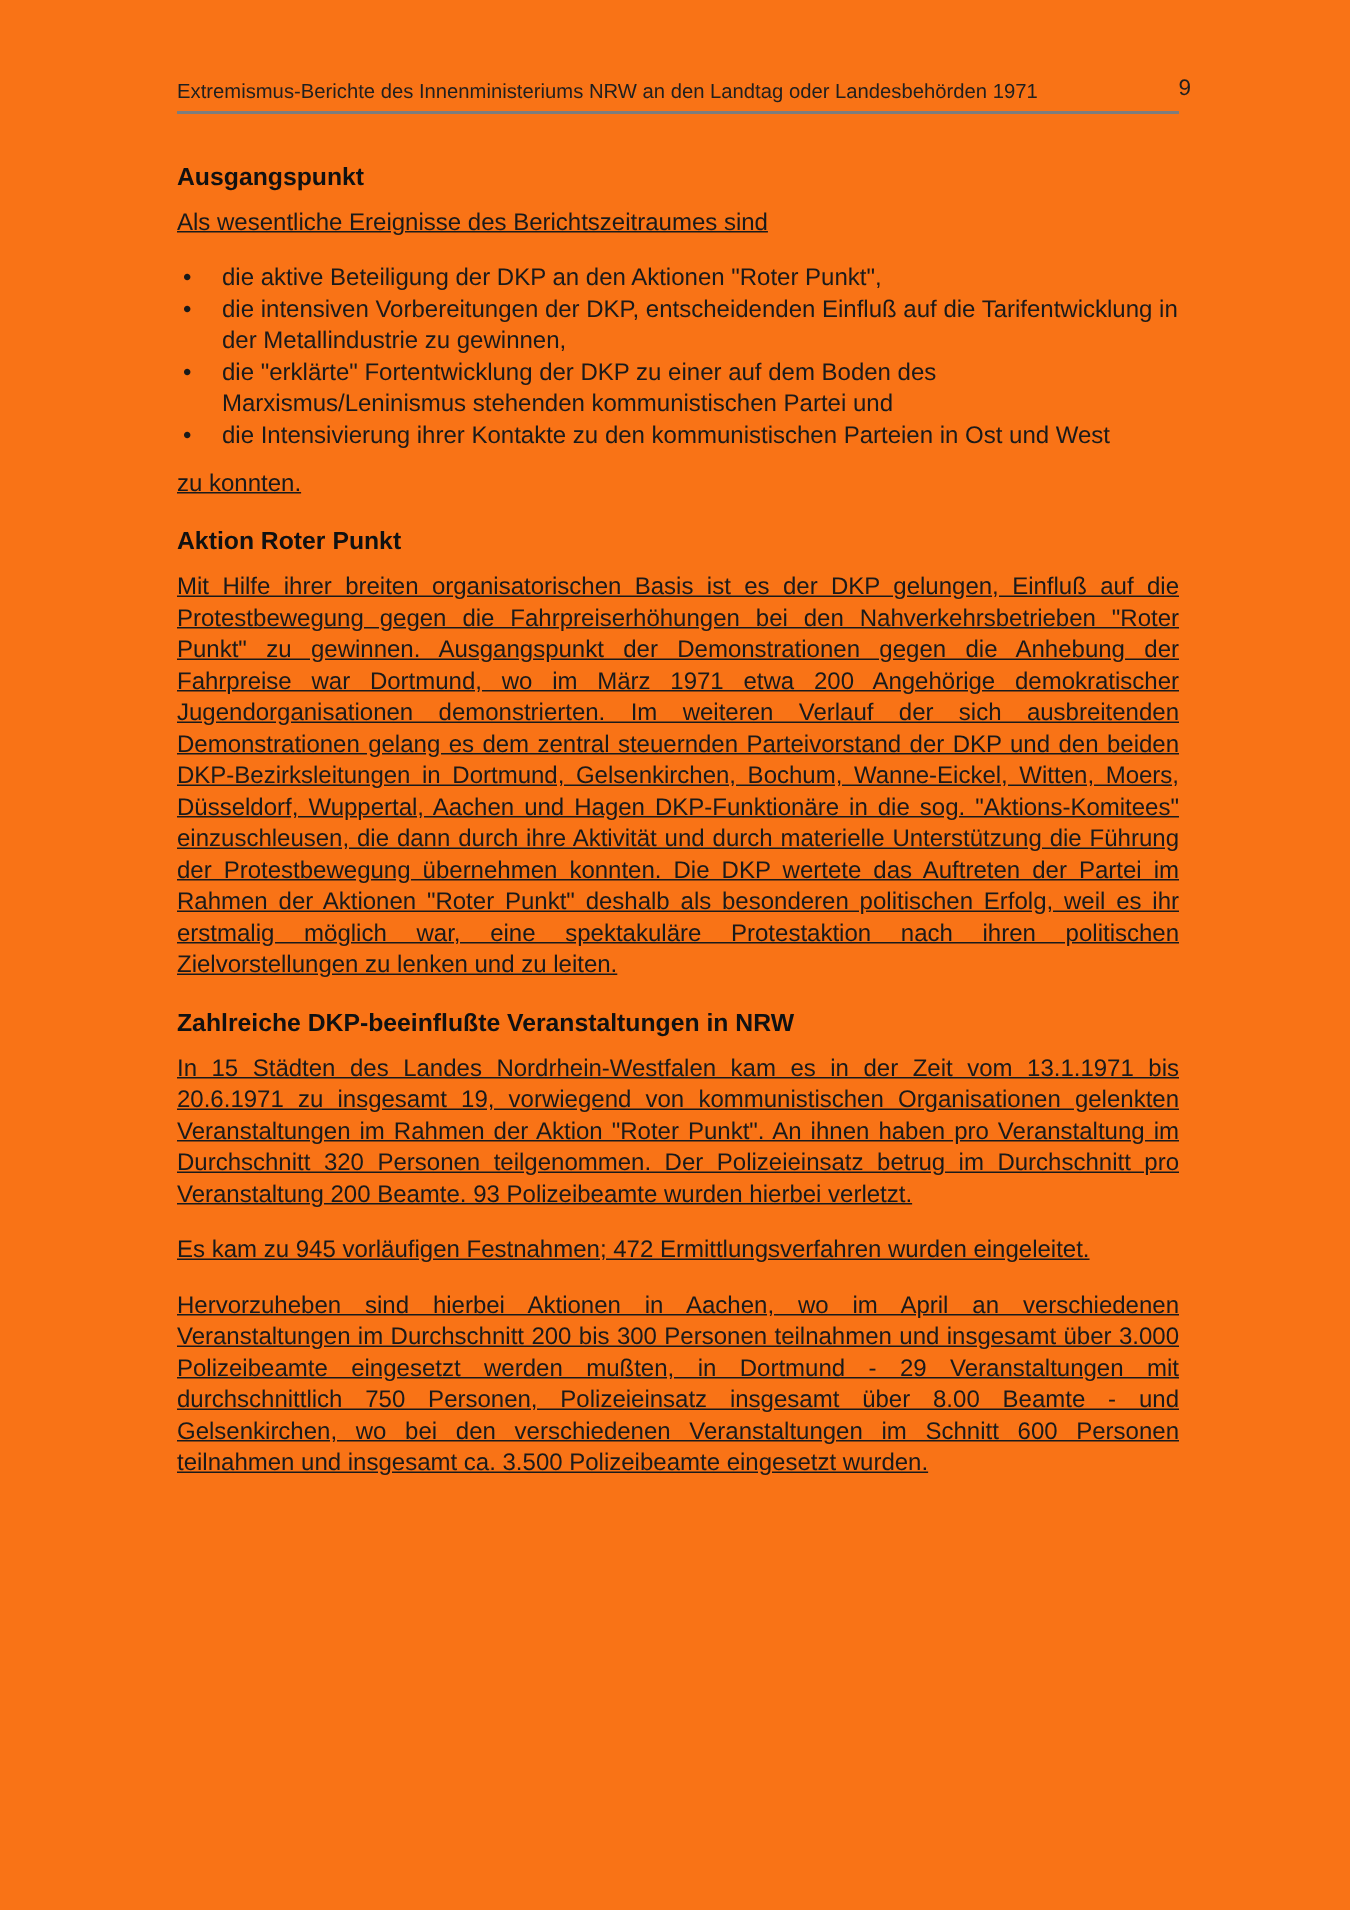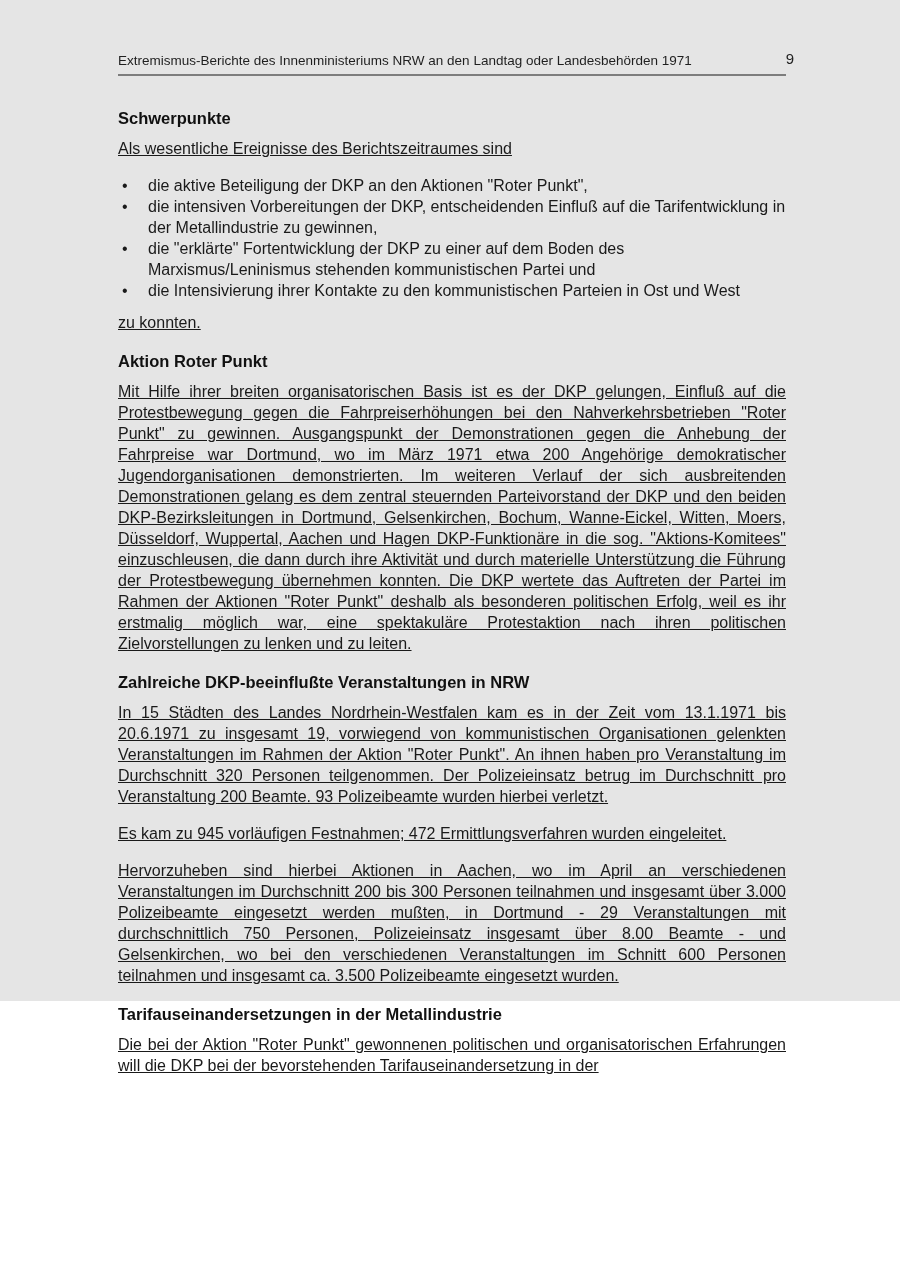--- a/index.html
+++ b/index.html
@@ -7,22 +7,22 @@
   body {
     width: 900px;
     height: 1273px;
     font-family: "Liberation Sans", "DejaVu Sans", sans-serif;
     color: #1a1a1a;
     overflow: hidden;
   }
   .page {
     position: relative;
     width: 900px;
-    height: 1001px;
-    background: #e5e5e5;
+    height: 1273px;
+    background: #f97316;
   }
   .content {
     position: absolute;
     left: 118px;
     top: 52px;
     width: 668px;
   }
   .page-header {
     position: relative;
     width: 100%;
@@ -83,21 +83,21 @@
 <body>
 
 <div class="page">
   <div class="content">
 
     <header class="page-header">
       <span class="header-title">Extremismus-Berichte des Innenministeriums NRW an den Landtag oder Landesbehörden 1971</span>
       <span class="page-number">9</span>
     </header>
 
-    <h1 class="doc-heading first">Schwerpunkte</h1>
+    <h1 class="doc-heading first">Ausgangspunkt</h1>
 
     <p class="body-text">Als wesentliche Ereignisse des Berichtszeitraumes sind</p>
 
     <ul class="bullet-list">
       <li>
         <span class="bullet">•</span>
         <span class="li-text">die aktive Beteiligung der DKP an den Aktionen "Roter Punkt",</span>
       </li>
       <li>
         <span class="bullet">•</span>
@@ -120,19 +120,15 @@
       <p class="body-text justified">Mit Hilfe ihrer breiten organisatorischen Basis ist es der DKP gelungen, Einfluß auf die Protestbewegung gegen die Fahrpreiserhöhungen bei den Nahverkehrsbetrieben "Roter Punkt" zu gewinnen. Ausgangspunkt der Demonstrationen gegen die Anhebung der Fahrpreise war Dortmund, wo im März 1971 etwa 200 Angehörige demokratischer Jugendorganisationen demonstrierten. Im weiteren Verlauf der sich ausbreitenden Demonstrationen gelang es dem zentral steuernden Parteivorstand der DKP und den beiden DKP-Bezirksleitungen in Dortmund, Gelsenkirchen, Bochum, Wanne-Eickel, Witten, Moers, Düsseldorf, Wuppertal, Aachen und Hagen DKP-Funktionäre in die sog. "Aktions-Komitees" einzuschleusen, die dann durch ihre Aktivität und durch materielle Unterstützung die Führung der Protestbewegung übernehmen konnten. Die DKP wertete das Auftreten der Partei im Rahmen der Aktionen "Roter Punkt" deshalb als besonderen politischen Erfolg, weil es ihr erstmalig möglich war, eine spektakuläre Protestaktion nach ihren politischen Zielvorstellungen zu lenken und zu leiten.</p>
     </section>
 
     <section>
       <h2 class="doc-heading">Zahlreiche DKP-beeinflußte Veranstaltungen in NRW</h2>
       <p class="body-text justified">In 15 Städten des Landes Nordrhein-Westfalen kam es in der Zeit vom 13.1.1971 bis 20.6.1971 zu insgesamt 19, vorwiegend von kommunistischen Organisationen gelenkten Veranstaltungen im Rahmen der Aktion "Roter Punkt". An ihnen haben pro Veranstaltung im Durchschnitt 320 Personen teilgenommen. Der Polizeieinsatz betrug im Durchschnitt pro Veranstaltung 200 Beamte. 93 Polizeibeamte wurden hierbei verletzt.</p>
       <p class="body-text justified">Es kam zu 945 vorläufigen Festnahmen; 472 Ermittlungsverfahren wurden eingeleitet.</p>
       <p class="body-text justified">Hervorzuheben sind hierbei Aktionen in Aachen, wo im April an verschiedenen Veranstaltungen im Durchschnitt 200 bis 300 Personen teilnahmen und insgesamt über 3.000 Polizeibeamte eingesetzt werden mußten, in Dortmund - 29 Veranstaltungen mit durchschnittlich 750 Personen, Polizeieinsatz insgesamt über 8.00 Beamte - und Gelsenkirchen, wo bei den verschiedenen Veranstaltungen im Schnitt 600 Personen teilnahmen und insgesamt ca. 3.500 Polizeibeamte eingesetzt wurden.</p>
     </section>
 
-    <section>
-      <h2 class="doc-heading">Tarifauseinandersetzungen in der Metallindustrie</h2>
-      <p class="body-text justified">Die bei der Aktion "Roter Punkt" gewonnenen politischen und organisatorischen Erfahrungen will die DKP bei der bevorstehenden Tarifauseinandersetzung in der</p>
-    </section>
 
   </div>
 </div>
 
 </body></html>

